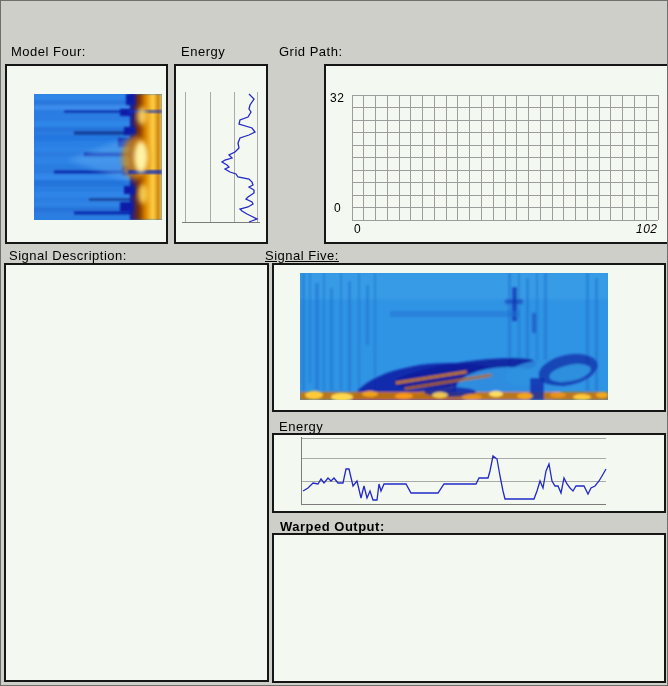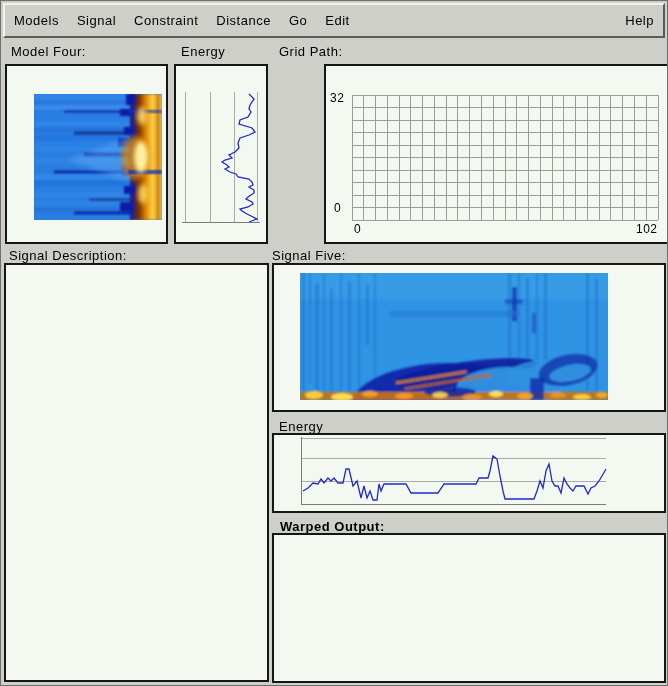--- a/index.html
+++ b/index.html
@@ -33,36 +33,26 @@
   #gridlines line { stroke:#9c9c9c; stroke-width:1; shape-rendering:crispEdges; }
   .gridline { stroke:#aaaaa6; stroke-width:1; shape-rendering:crispEdges; }
   .axisline { stroke:#7c7c78; stroke-width:1; shape-rendering:crispEdges; }
   .energy-line { fill:none; stroke:#2328c8; stroke-width:1.3px; }
 </style>
 </head>
 <body>
 
 <div class="window">
 
-  <div class="menubar">
-    <span class="menu-item">Models</span>
-    <span class="menu-item">Signal</span>
-    <span class="menu-item">Constraint</span>
-    <span class="menu-item">Distance</span>
-    <span class="menu-item">Go</span>
-    <span class="menu-item">Edit</span>
-    <span class="menu-spacer"></span>
-    <span class="menu-item">Help</span>
-  </div>
 
   <div class="plabel" style="left:10px; top:44px;text-align:center;">Model Four:</div>
   <div class="plabel" style="left:180px; top:44px;">Energy</div>
   <div class="plabel" style="left:278px; top:44px;text-align:center;">Grid Path:</div>
   <div class="plabel" style="left:8px; top:248px;">Signal Description:</div>
-  <div class="plabel" style="left:271px; top:248px;">Signal Five:</div>
+  <div class="plabel" style="left:264px; top:248px;text-decoration:underline;">Signal Five:</div>
   <div class="plabel" style="left:278px; top:419px;">Energy</div>
   <div class="plabel" style="left:279px; top:519px;font-weight:bold;">Warped Output:</div>
 
   <div class="panel" style="left:4px; top:63px; width:163px; height:180px;">
     <svg class="spec" style="left:27px; top:28px;" width="128" height="126" viewBox="0 0 128 126">
       <defs>
         <filter id="b1m" x="-10%" y="-10%" width="120%" height="120%">
             <feGaussianBlur stdDeviation="1"></feGaussianBlur>
           </filter>
         <filter id="b2m" x="-30%" y="-30%" width="160%" height="160%">
@@ -173,21 +163,21 @@
         <line x1="26" y1="91.5" x2="332" y2="91.5"></line>
         <line x1="26" y1="104" x2="332" y2="104"></line>
         <line x1="26" y1="116.5" x2="332" y2="116.5"></line>
         <line x1="26" y1="129" x2="332" y2="129"></line>
         <line x1="26" y1="141.5" x2="332" y2="141.5"></line>
         <line x1="26" y1="154" x2="332" y2="154"></line>
       </svg>
     <div class="axis-num" style="left:4px; top:26px;">32</div>
     <div class="axis-num" style="left:8px; top:136px;">0</div>
     <div class="axis-num" style="left:28px; top:157px;">0</div>
-    <div class="axis-num" style="left:310px; top:157px;">102</div>
+    <div class="axis-num" style="left:310px; top:157px;font-style:italic;">102</div>
   </div>
 
   <div class="panel" style="left:3px; top:262px; width:265px; height:419px;"></div>
 
   <div class="panel" style="left:271px; top:262px; width:394px; height:149px;">
     <svg class="spec" style="left:26px; top:8px;" width="308" height="127" viewBox="0 0 308 127">
       <defs>
         <filter id="b1s" x="-10%" y="-10%" width="120%" height="120%">
             <feGaussianBlur stdDeviation="1"></feGaussianBlur>
           </filter>

